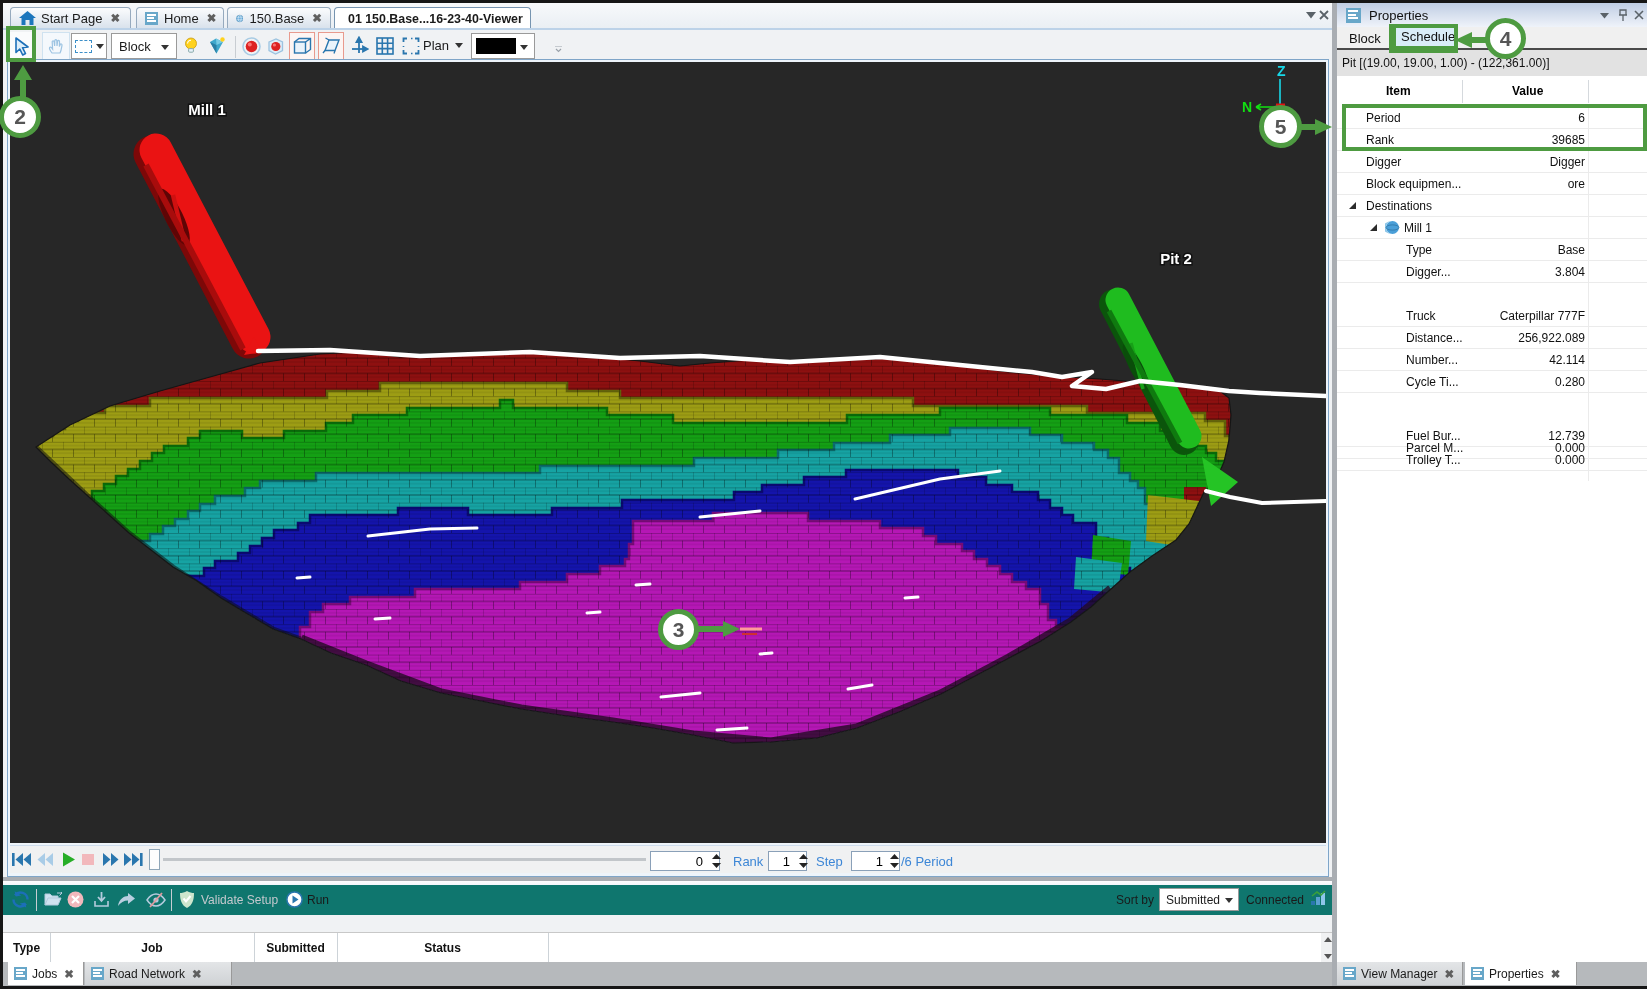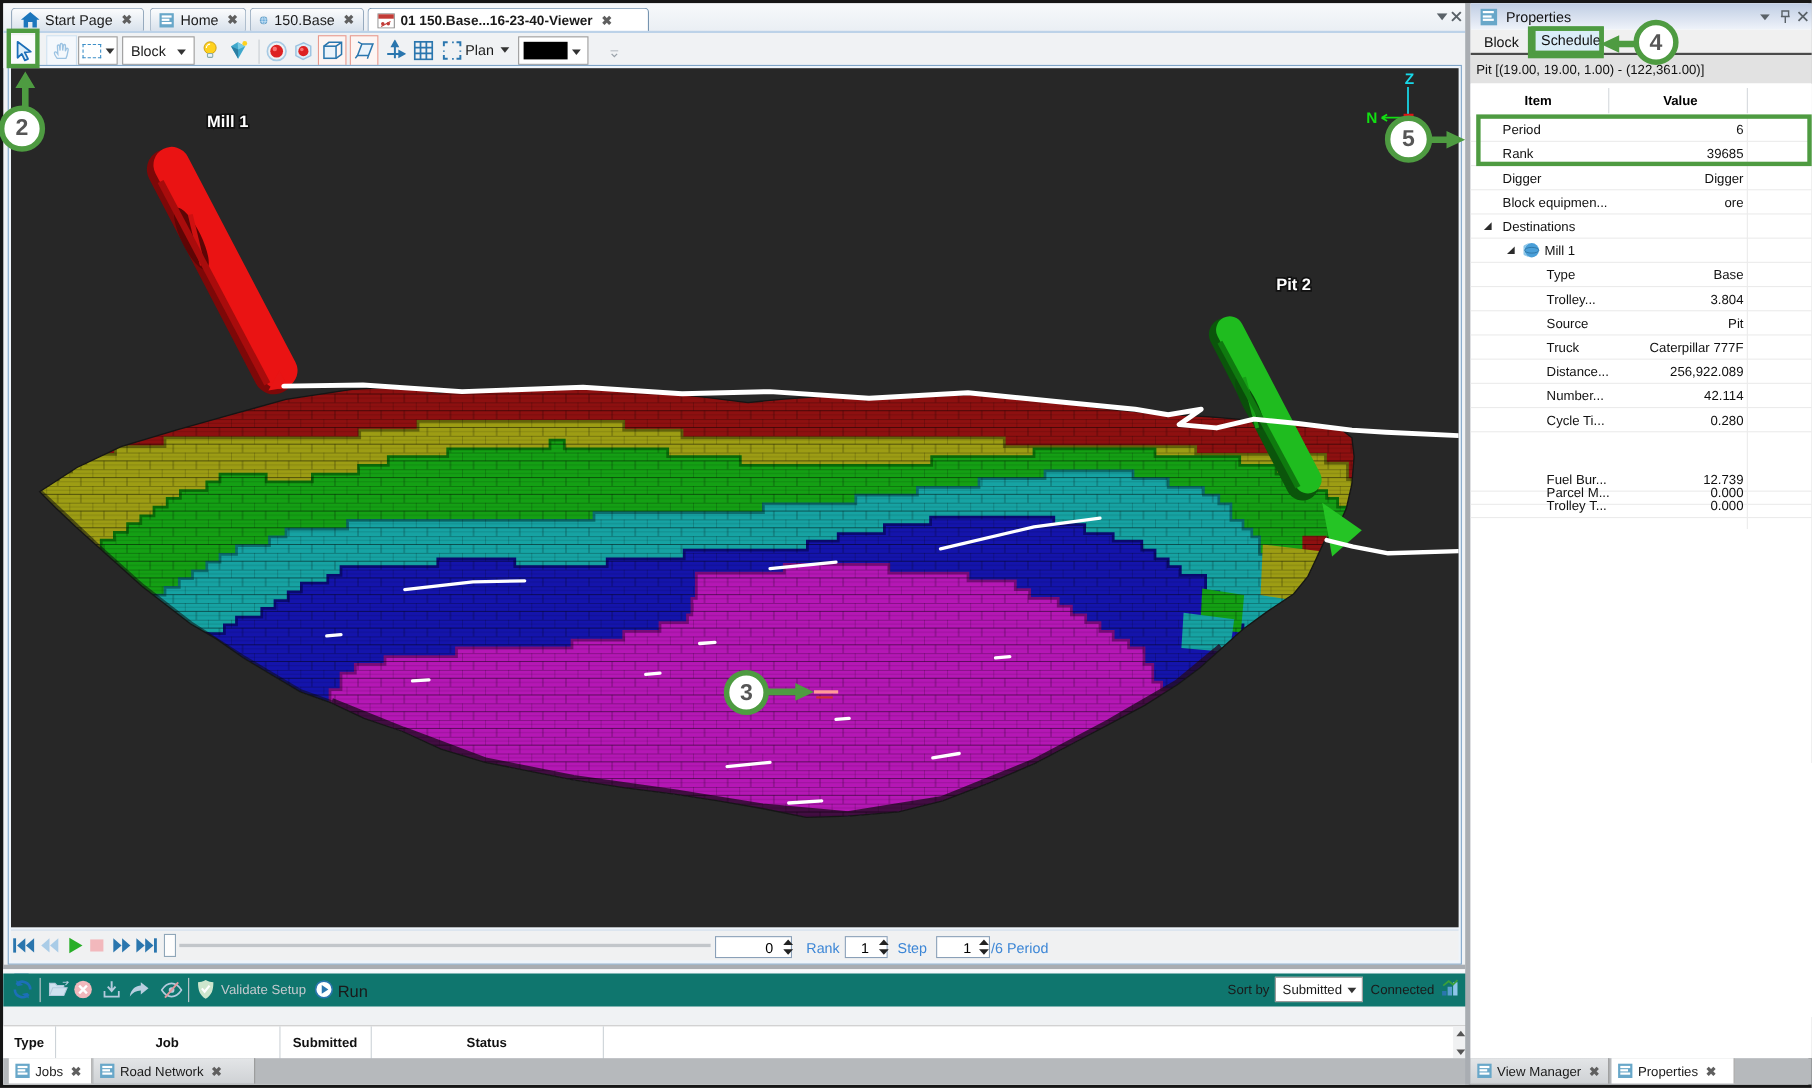--- a/index.html
+++ b/index.html
@@ -77,21 +77,21 @@
       Home <span class="tabx">✖</span>
     </div>
     <div class="doctab" style="left:224px; width:104px;">
       <svg width="15" height="15" viewBox="0 0 15 15" style="margin-right:6px">
           <circle cx="7.5" cy="7.5" r="6.8" fill="#6fb0de" stroke="#2a6f9e" stroke-width="0.8"></circle>
           <ellipse cx="7.5" cy="7.5" rx="3" ry="6.8" fill="none" stroke="#eaf4fb" stroke-width="1"></ellipse>
           <path d="M1 5 H14 M1 10 H14" stroke="#eaf4fb" stroke-width="1" fill="none"></path>
         </svg>
       150.Base <span class="tabx">✖</span>
     </div>
-    <div class="doctab active" style="left:331px; width:256px; font-size:12.4px;">
+    <div class="doctab active" style="left:331px; width:197px; font-size:12.4px;">
       <svg width="16" height="14" viewBox="0 0 16 14" style="margin-right:5px">
           <rect x="0.5" y="0.5" width="15" height="13" fill="#fff" stroke="#888"></rect>
           <rect x="1" y="1" width="14" height="4" fill="#c23b36"></rect>
           <circle cx="5" cy="9.5" r="1.6" fill="#c23b36"></circle>
           <circle cx="10" cy="9.5" r="1.6" fill="#c23b36"></circle>
           <path d="M3.5 12 L12 7.5" stroke="#c23b36" stroke-width="1"></path>
         </svg>
       01 150.Base...16-23-40-Viewer <span class="tabx">✖</span>
     </div>
     <svg class="abs" style="left:1303px; top:9px" width="10" height="7" viewBox="0 0 10 7">
@@ -376,21 +376,21 @@
       <div class="abs" style="left:168px; top:4px; width:1px; height:22px; background:#c8cdd2;"></div>
       <svg class="abs" style="left:176px; top:5px" width="16" height="19" viewBox="0 0 16 19">
           <path d="M8 1 C10.5 2.5 13 3 15 3 C15 10 13.5 15 8 18 C2.5 15 1 10 1 3 C3 3 5.5 2.5 8 1 Z" fill="#cde6cd"></path>
           <path d="M4.5 8.5 L7 11.5 L11.5 6" stroke="#fff" stroke-width="2" fill="none"></path>
         </svg>
       <div class="abs txt" style="left:198px; top:8px; font-size:12px; color:#c4c9ce;">Validate Setup</div>
       <svg class="abs" style="left:283px; top:6px" width="17" height="17" viewBox="0 0 17 17">
           <circle cx="8.5" cy="8.5" r="7.6" fill="#fff" stroke="#2a76ae" stroke-width="1.5"></circle>
           <path d="M6.5 4.5 L12.5 8.5 L6.5 12.5 Z" fill="#2a76ae"></path>
         </svg>
-      <div class="abs txt" style="left:304px; top:8px; font-size:15px; color:#1a1a1a;">Run</div>
+      <div class="abs txt" style="left:304px; top:8px; font-size:12px; color:#1a1a1a;">Run</div>
       <div class="abs txt" style="left:1113px; top:8px; font-size:12px; color:#1a1a1a;">Sort by</div>
       <div class="combo" style="left:1156px; top:3px; width:80px; height:23px; border-color:#9a9a9a; padding-left:6px; font-size:12px;">Submitted<span class="carr" style="right:5px; top:9px;"></span></div>
       <div class="abs txt" style="left:1243px; top:8px; font-size:12px; color:#1a1a1a;">Connected</div>
       <svg class="abs" style="left:1307px; top:5px" width="16" height="16" viewBox="0 0 16 16">
           <path d="M1 15 L1 11 L5 11 L5 15 Z" fill="#2a76ae"></path>
           <path d="M6 15 L6 7 L10 7 L10 15 Z" fill="#5aa0d0"></path>
           <path d="M11 15 L11 3 L15 3 L15 15 Z" fill="#8ec6ea"></path>
           <path d="M2 6 L7 2 L11 5 L15 1" stroke="#3aa03a" stroke-width="1.6" fill="none"></path>
         </svg>
     </div>
@@ -494,26 +494,22 @@
             <path d="M7.5 1 A6.5 6.5 0 0 0 7.5 14 A9.5 6.5 0 0 1 7.5 1" fill="#8cc6e8"></path>
             <ellipse cx="7.5" cy="7.5" rx="6.5" ry="2.6" fill="none" stroke="#2a6f9e" stroke-width=".7"></ellipse>
           </svg>
         <span class="pitem" style="left:67px">Mill 1</span>
         </div>
       <div class="prow" style="top:163px;">
           <span class="pitem" style="left:69px">Type</span>
           <span class="pval">Base</span>
         </div>
       <div class="prow" style="top:185px;">
-          <span class="pitem" style="left:69px">Trolley...</span>
+          <span class="pitem" style="left:69px">Digger...</span>
           <span class="pval">3.804</span>
-        </div>
-      <div class="prow" style="top:207px;">
-          <span class="pitem" style="left:69px">Source</span>
-          <span class="pval">Pit</span>
         </div>
       <div class="prow" style="top:229px;">
           <span class="pitem" style="left:69px">Truck</span>
           <span class="pval">Caterpillar 777F</span>
         </div>
       <div class="prow" style="top:251px;">
           <span class="pitem" style="left:69px">Distance...</span>
           <span class="pval">256,922.089</span>
         </div>
       <div class="prow" style="top:273px;">

